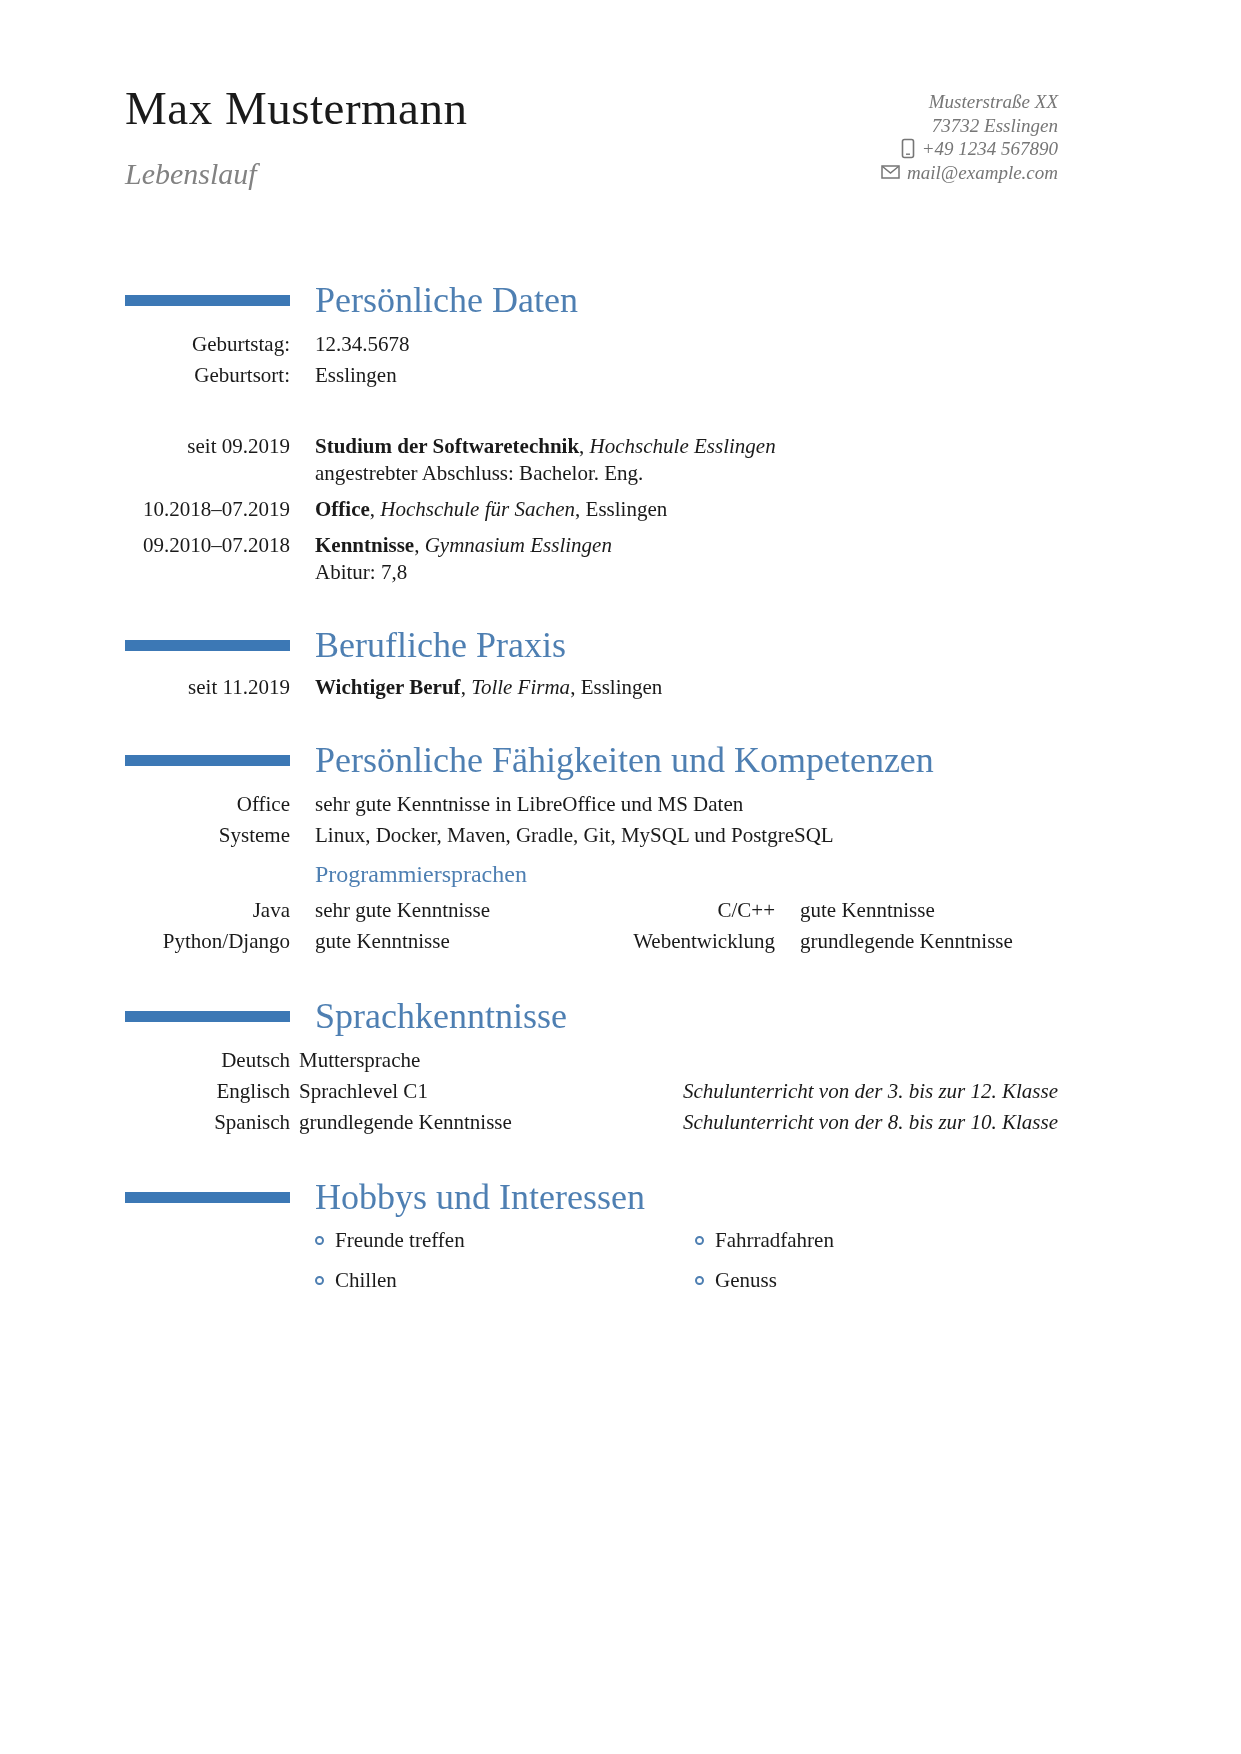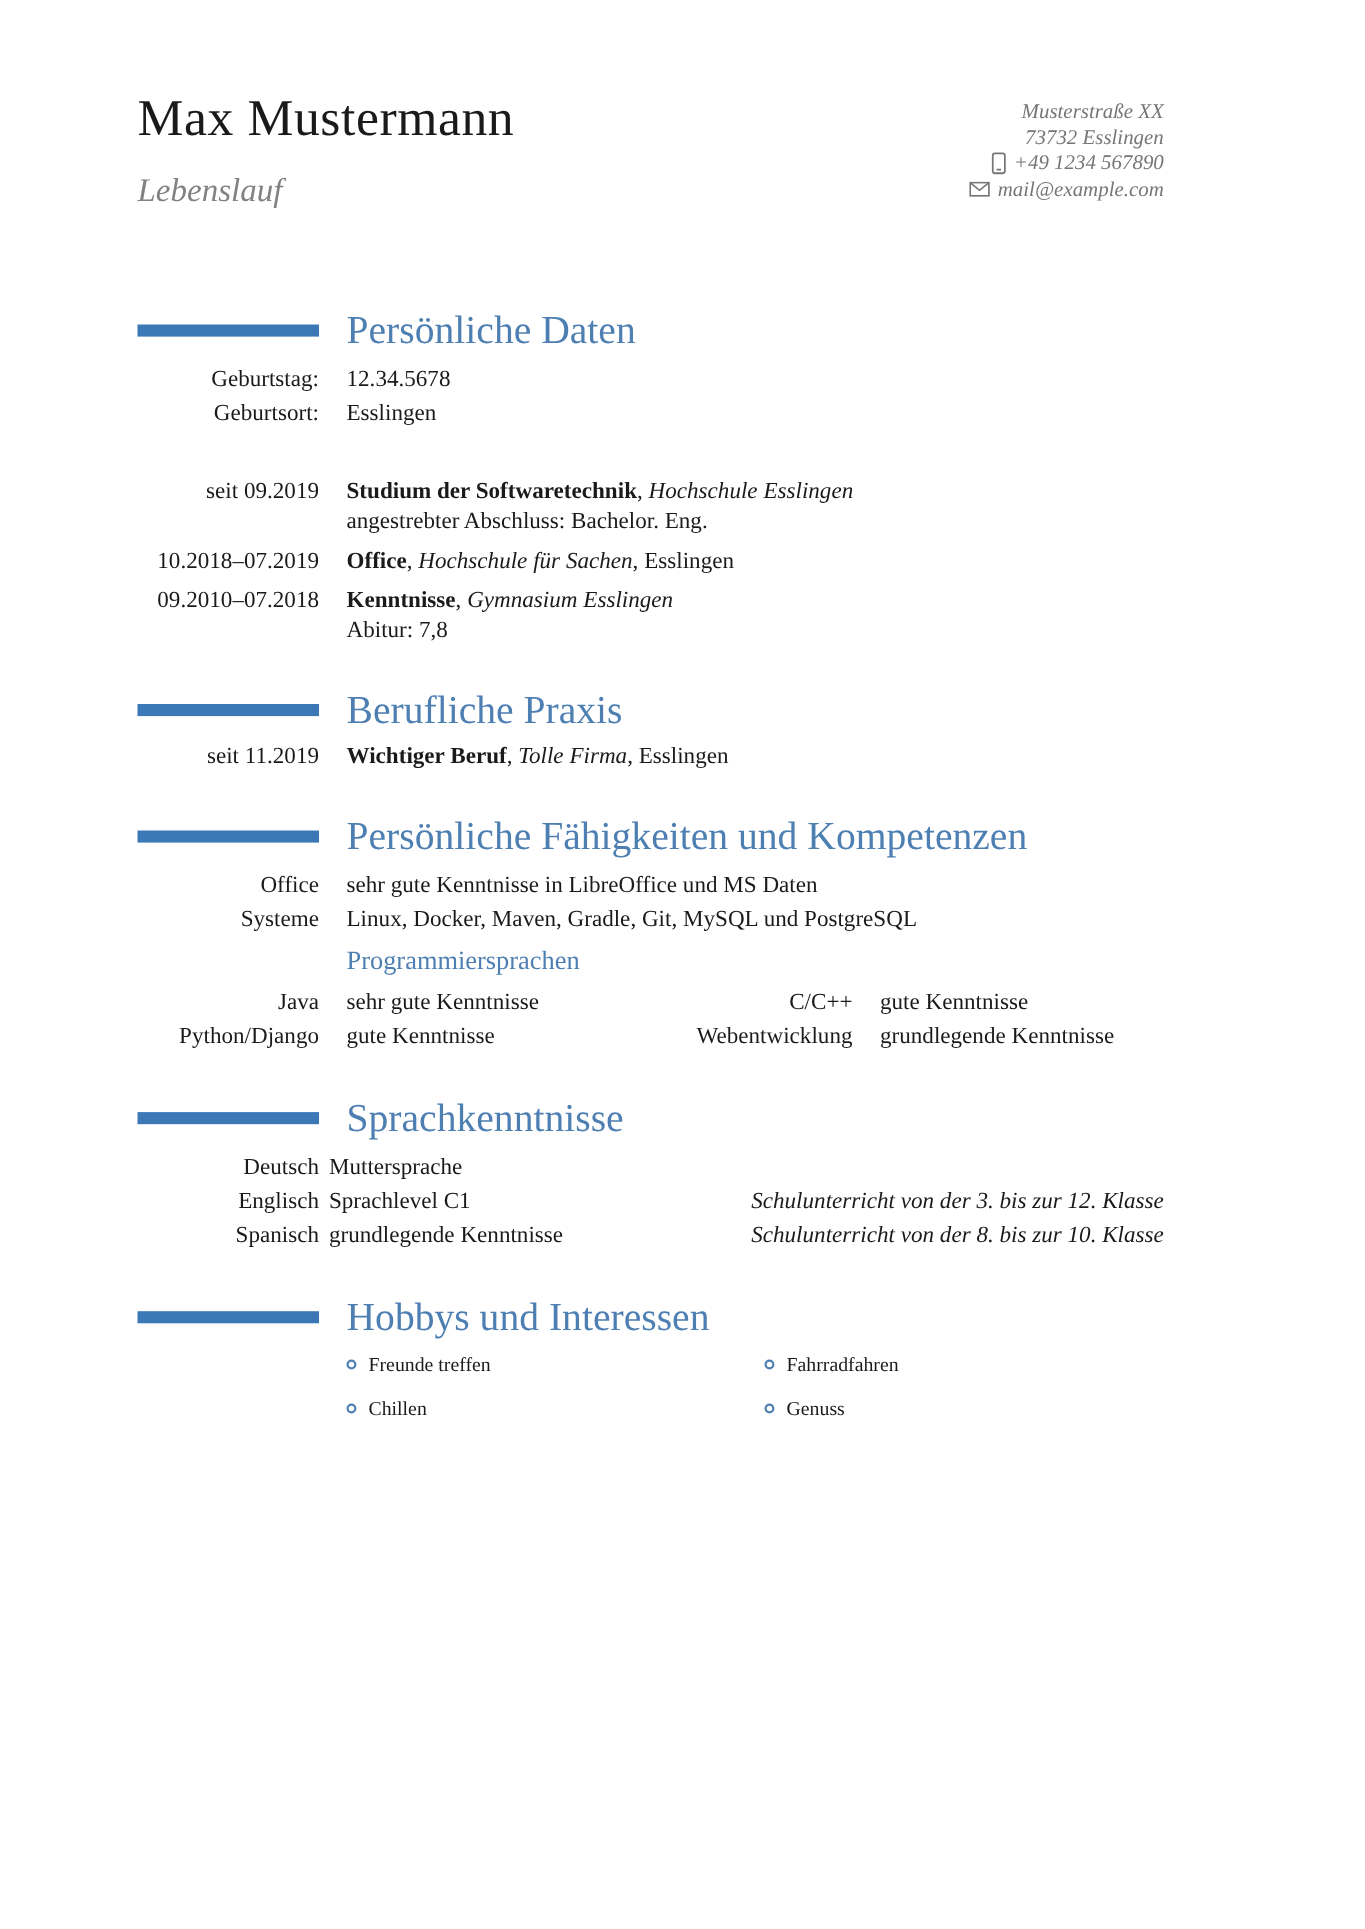--- a/index.html
+++ b/index.html
@@ -69,21 +69,21 @@
   .lang-grid{
     display:grid;grid-template-columns:165px 330px 1fr;column-gap:9px;
     font-size:21px;line-height:31px;
   }
   .lang-note{font-style:italic;text-align:right;}
 
   
   .hobby-grid{
     margin-left:190px;
     display:grid;grid-template-columns:380px 1fr;row-gap:11px;
-    font-size:18px;line-height:29px;
+    font-size:21px;line-height:29px;
   }
   .hobby-item{display:flex;align-items:center;}
   .hobby-dot{
     width:9px;height:9px;border:2px solid var(--heading);border-radius:50%;
     display:inline-block;margin-right:11px;flex:0 0 auto;
   }
 
   
   .footer{
     position:absolute;left:125px;top:1588px;

